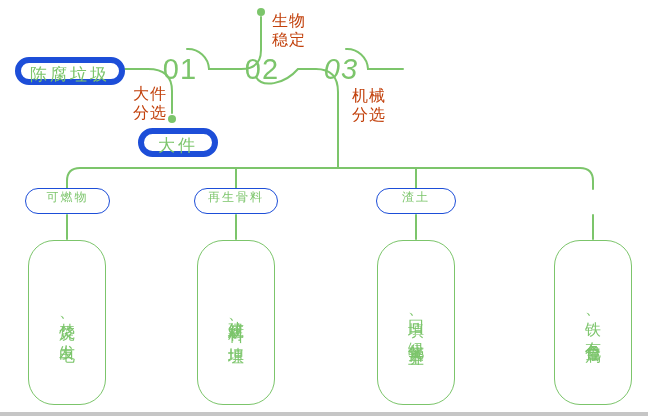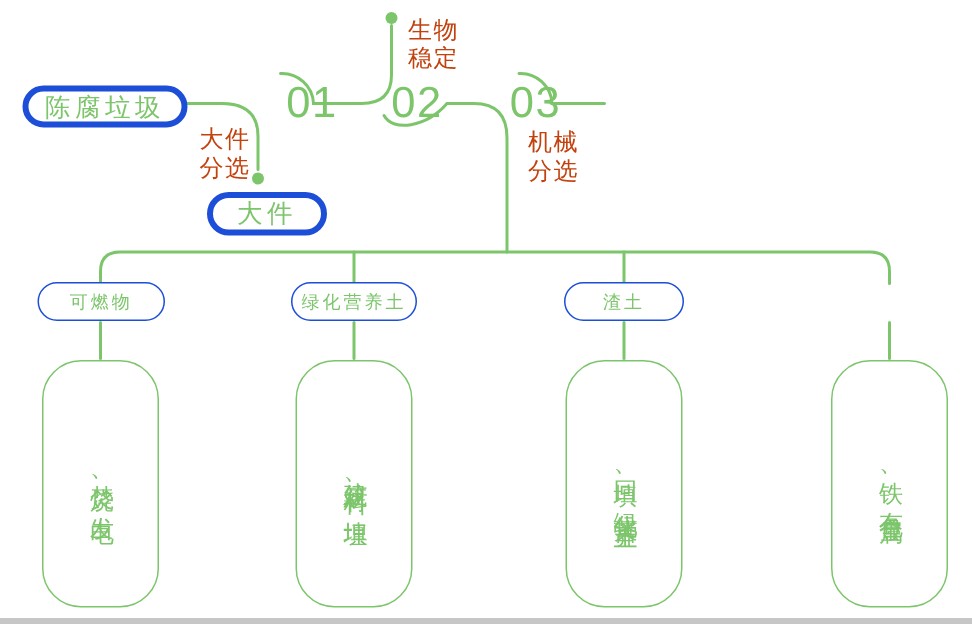--- a/index.html
+++ b/index.html
@@ -4,39 +4,39 @@
 <style>
   html,body { margin:0; padding:0; background:#ffffff; }
   .canvas {
     position:relative; width:648px; height:416px; background:#ffffff;
     font-family:"Liberation Sans","DejaVu Sans",sans-serif; overflow:hidden;
   }
   .canvas * { box-sizing:border-box; }
   svg.wires { position:absolute; left:0; top:0; }
 
   .pill {
-    position:absolute; border:4px solid #1d4ed8; border-radius:16px;
-    display:flex; align-items:center; justify-content:center;
+    position:absolute; border:6px solid #1d4ed8; border-radius:16px;
+    display:flex; justify-content:center;
     color:#7cc56b; background:#ffffff;
   }
   .pill.src   { left:15px;  top:57px;  width:110px; height:28px; font-size:17px; letter-spacing:3px; }
   .pill.daji  { left:138px; top:128px; width:80px;  height:29px; font-size:17px; letter-spacing:3px; }
   .pill.cat   { top:188px; height:26px; border-width:1.5px; font-size:12px; letter-spacing:2px; }
   .pill.cat1  { left:25px;  width:85px; }
   .pill.cat2  { left:194px; width:84px; }
   .pill.cat3  { left:376px; width:80px;font-family:Liberation Mono, monospace; }
   .pill.cat4  { left:551px; width:84px; }
 
   .step-num {
     position:absolute; top:54px; width:48px; height:30px; line-height:30px;
-    text-align:center; color:#7cc56b; font-size:29px; letter-spacing:1px;margin-left:28px;
+    text-align:center; color:#7cc56b; font-size:29px; letter-spacing:1px;
   }
   .n01 { left:156px; }
-  .n02 { left:226px; }
-  .n03 { left:305px; }
+  .n02 { left:238px; }
+  .n03 { left:317px;font-style:italic; }
 
   .flow-label {
     position:absolute; color:#c2410c; font-size:16px; line-height:19px;
     letter-spacing:1px; white-space:pre-line;
   }
   .lbl-bio   { left:272px; top:11px; }
   .lbl-daji  { left:133px; top:84px; }
   .lbl-jixie { left:352px; top:86px; }
 
   .cat-box {
@@ -98,21 +98,21 @@
 分选</div>
 
   <div class="pill daji">
     <span>大件</span>
   </div>
 
   <div class="pill cat cat1">
     <span>可燃物</span>
   </div>
   <div class="pill cat cat2">
-    <span>绿化营养土</span>
+    <span>再生骨料</span>
   </div>
   <div class="pill cat cat3">
     <span>渣土</span>
   </div>
 
   <div class="cat-box b1">
     <span class="vtext">焚烧、发电</span>
   </div>
   <div class="cat-box b2">
     <span class="vtext">建筑材料、填埋</span>

